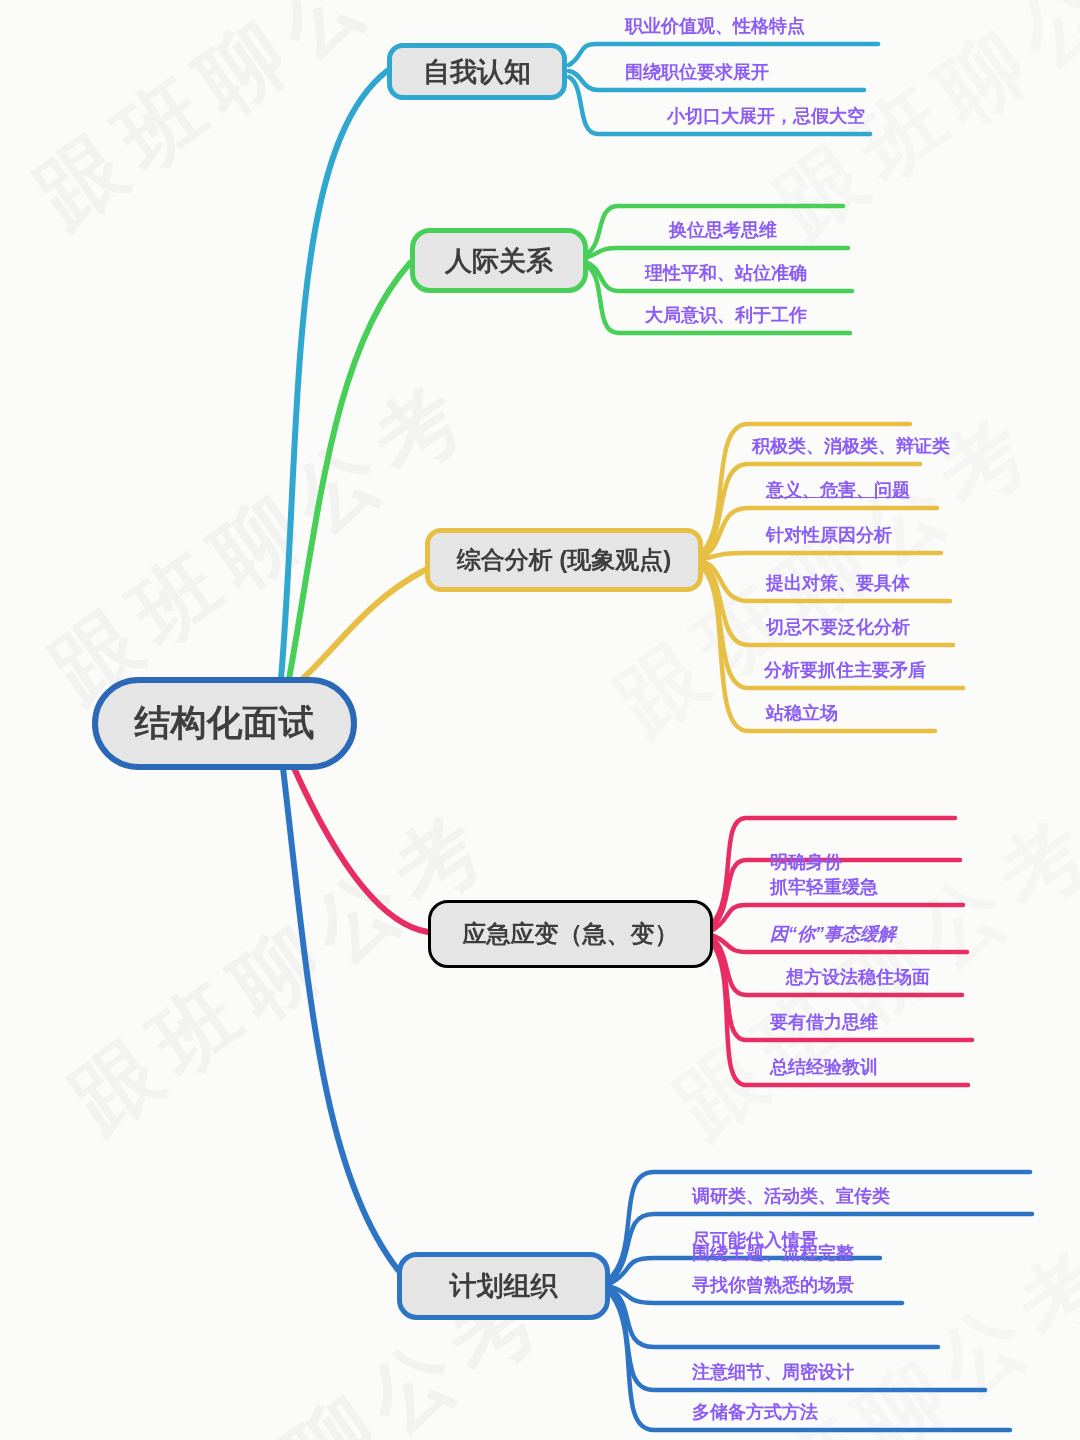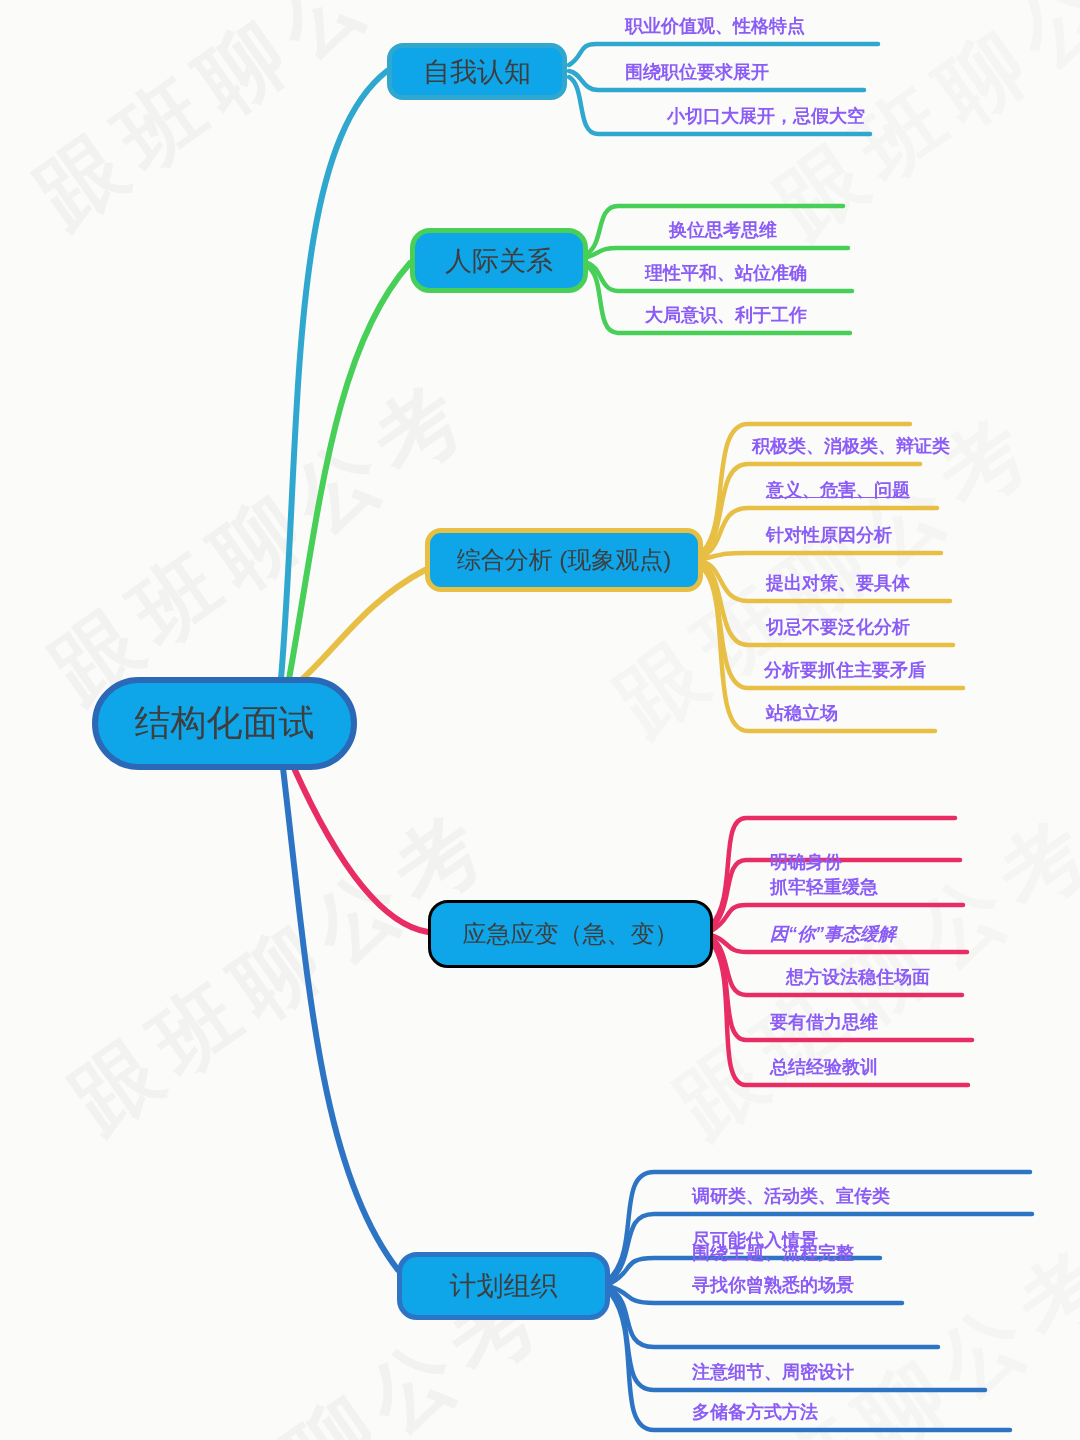--- a/index.html
+++ b/index.html
@@ -22,23 +22,23 @@
   .wm1 { left:3px;   top:8px; }
   .wm2 { left:18px;  top:483px; }
   .wm3 { left:38px;  top:913px; }
   .wm4 { left:93px;  top:1383px; }
   .wm5 { left:583px; top:516px; }
   .wm6 { left:643px; top:918px; }
   .wm7 { left:743px; top:18px; }
   .wm8 { left:663px; top:1348px; }
 
   .node {
-    position:absolute; background:#0ea5e9; box-sizing:border-box;
+    position:absolute; background:#e5e5e5; box-sizing:border-box;
     display:flex; align-items:center; justify-content:center;
-    font-weight:normal; color:#3e3e3e; white-space:nowrap;
+    font-weight:bold; color:#3e3e3e; white-space:nowrap;
   }
   .central { left:92px;  top:677px;  width:265px; height:93px; border:6px solid #2b69b6; border-radius:47px; font-size:36px; }
   .b1box   { left:387px; top:43px;   width:180px; height:57px; border:5px solid #2fa7cf; border-radius:16px; font-size:27px; }
   .b2box   { left:410px; top:228px;  width:178px; height:65px; border:5px solid #47cf58; border-radius:20px; font-size:27px; }
   .b3box   { left:425px; top:528px;  width:278px; height:64px; border:5px solid #e7bf45; border-radius:16px; font-size:24px; }
   .b4box   { left:428px; top:900px;  width:285px; height:68px; border:3px solid #000000; border-radius:20px; font-size:24px; }
   .b5box   { left:397px; top:1252px; width:213px; height:68px; border:5px solid #2d74c4; border-radius:20px; font-size:27px; }
 
   .child {
     position:absolute; height:34px; line-height:34px;

